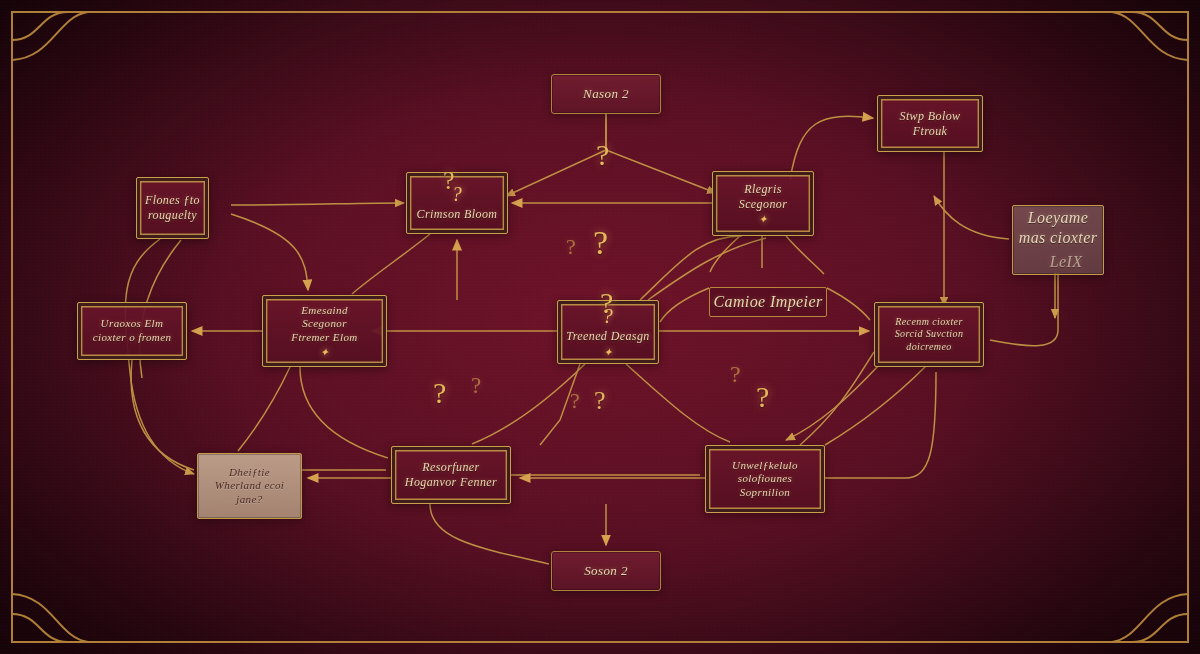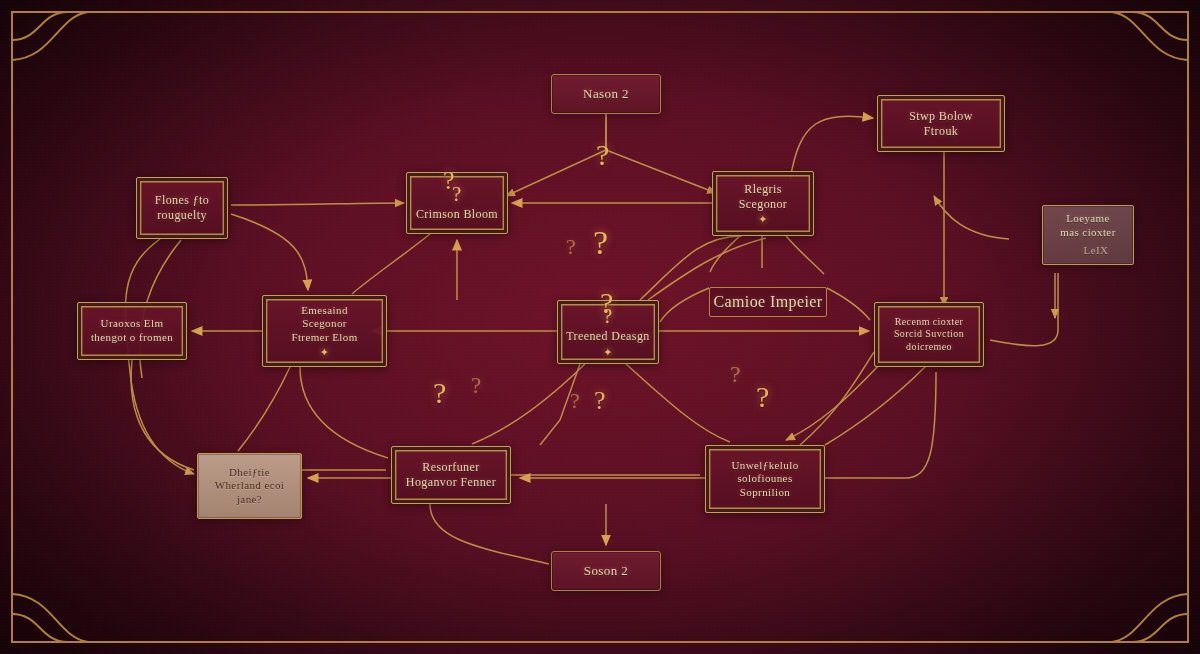--- a/index.html
+++ b/index.html
@@ -27,20 +27,21 @@
     position:absolute;z-index:4;box-sizing:border-box;
     display:flex;flex-direction:column;align-items:center;justify-content:center;
     text-align:right;
     border:1.6px solid #c79b46;
     border-radius:2px;
     background:linear-gradient(180deg, rgba(106,21,42,.92) 0%, rgba(84,15,32,.95) 100%);
     box-shadow:0 0 0 1px rgba(0,0,0,.25) inset, 0 2px 9px rgba(0,0,0,.35);
     color:#ecd7b0;
     letter-spacing:.4px;
     padding:4px 6px;
+    font-style:italic;
   }
   .node .ln{
     display:block;line-height:1.24;
     text-shadow:0 0 5px rgba(255,214,140,.35), 0 1px 1px rgba(0,0,0,.6);
     white-space:nowrap;
   }
   .node.double{
     border:1.6px solid #cfa css;
   }
   .node.double{
@@ -183,45 +184,45 @@
     </g>
   </svg>
 
   <div id="vignette"></div>
   <div id="grain"></div>
 
   <div id="nodes">
       <div class="node flat" style="left: 551px; top: 74px; width: 110px; height: 40px; font-size: 13px;">
         <span class="ln">Nason 2</span>
       </div>
-      <div class="node double" style="left: 136px; top: 177px; width: 92px; height: 62px; font-size: 12px;">
+      <div class="node double" style="left: 136px; top: 177px; width: 73px; height: 62px; font-size: 12px;">
         <span class="ln">Flones ƒto</span>
         <span class="ln">rouguelty</span>
       </div>
       <div class="node double" style="left: 406px; top: 172px; width: 102px; height: 62px; font-size: 12px;">
         <div class="spark" style="font-size: 20px; margin-top: 0px; margin-bottom: 3px; color: rgb(240, 192, 106);">?</div>
         <span class="ln">Crimson Bloom</span>
       </div>
       <div class="node double" style="left: 712px; top: 171px; width: 102px; height: 65px; font-size: 12px;">
         <span class="ln">Rlegris</span>
         <span class="ln">Scegonor</span>
         <div class="spark">✦</div>
       </div>
-      <div class="node double" style="left: 877px; top: 95px; width: 128px; height: 57px; font-size: 12px;">
+      <div class="node double" style="left: 877px; top: 95px; width: 106px; height: 57px; font-size: 12px;">
         <span class="ln">Stwp Bolow</span>
         <span class="ln">Ftrouk</span>
       </div>
-      <div class="node tint" style="left: 1042px; top: 205px; width: 92px; height: 60px; font-size: 11px;">
+      <div class="node tint" style="left: 1012px; top: 205px; width: 92px; height: 70px; font-size: 16px;">
         <span class="ln">Loeyame</span>
         <span class="ln">mas cioxter</span>
         <span class="ln" style="opacity: 0.65; margin-top: 5px; margin-left: 16px;">LeIX</span>
       </div>
       <div class="node double" style="left: 77px; top: 302px; width: 110px; height: 58px; font-size: 11px;">
         <span class="ln">Uraoxos Elm</span>
-        <span class="ln">thengot o fromen</span>
+        <span class="ln">cioxter o fromen</span>
       </div>
       <div class="node double" style="left: 262px; top: 295px; width: 125px; height: 72px; font-size: 11px;">
         <span class="ln">Emesaind</span>
         <span class="ln">Scegonor</span>
         <span class="ln">Ftremer Elom</span>
         <div class="spark">✦</div>
       </div>
       <div class="node double" style="left: 557px; top: 300px; width: 102px; height: 64px; font-size: 12px;">
         <div class="spark" style="font-size: 20px; margin-top: 0px; margin-bottom: 3px; color: rgb(240, 192, 106);">?</div>
         <span class="ln">Treened Deasgn</span>

